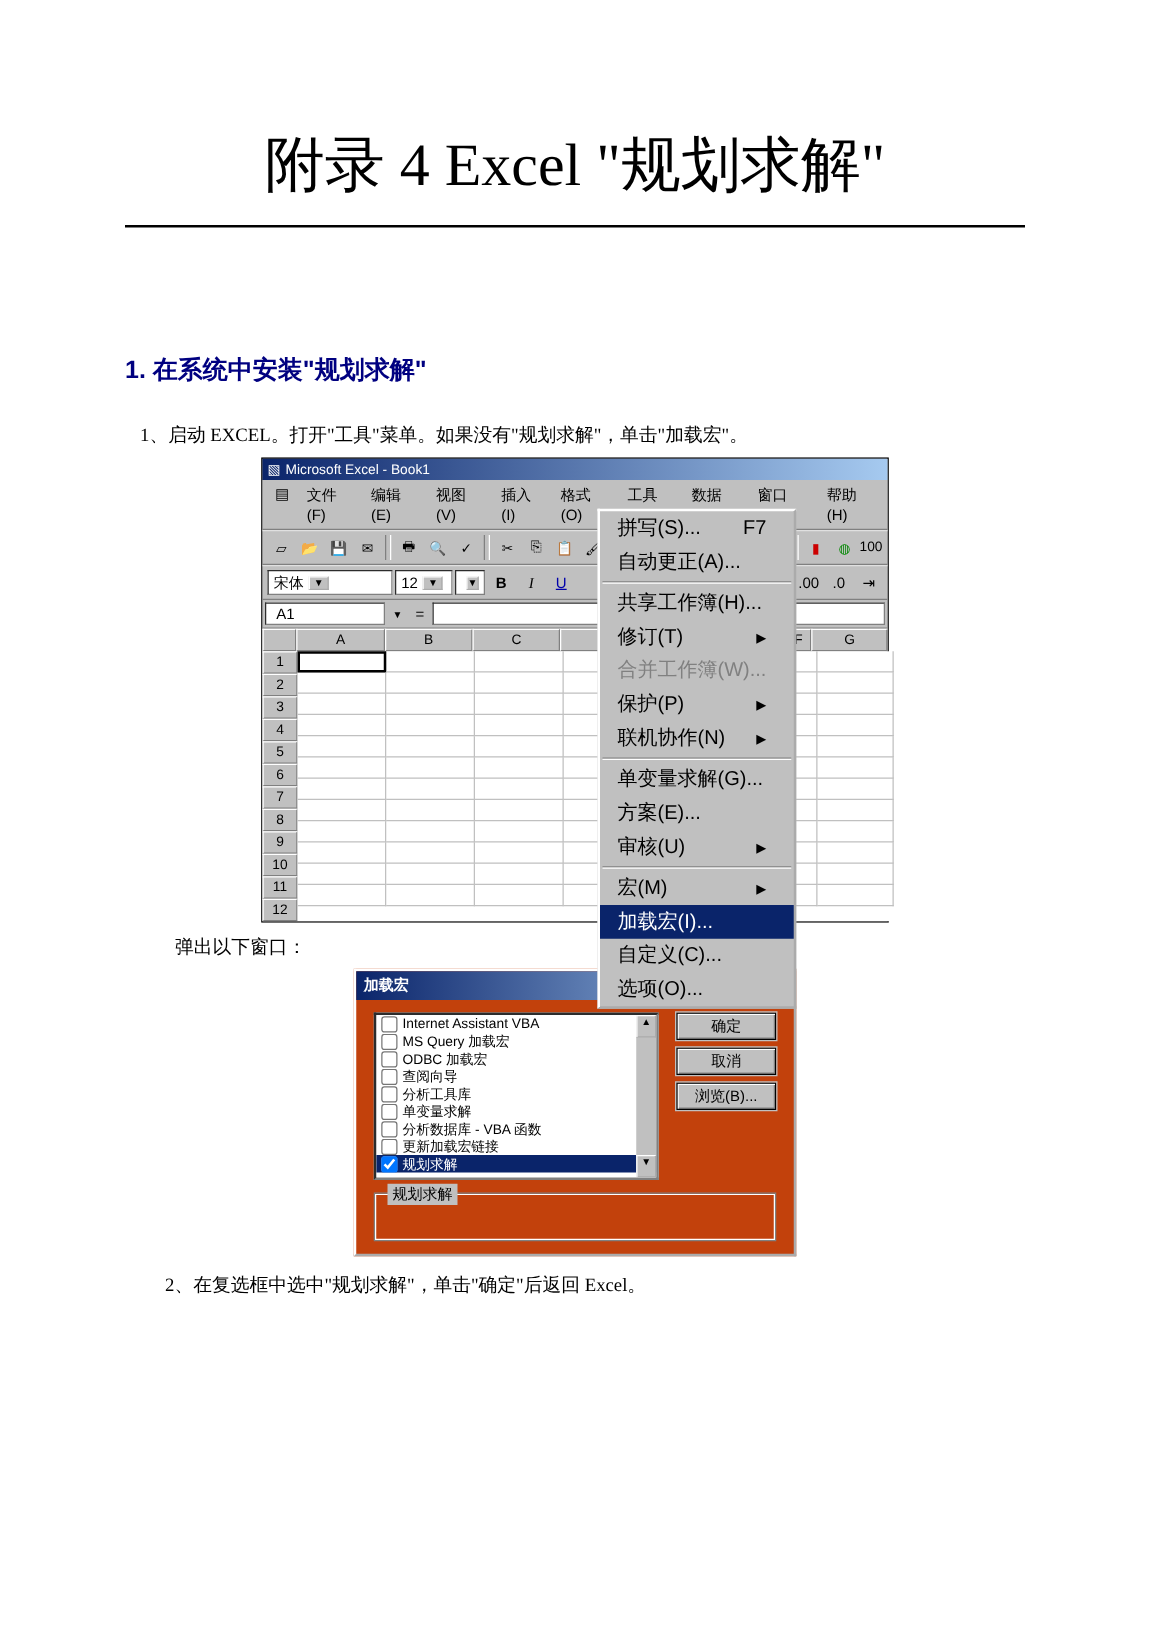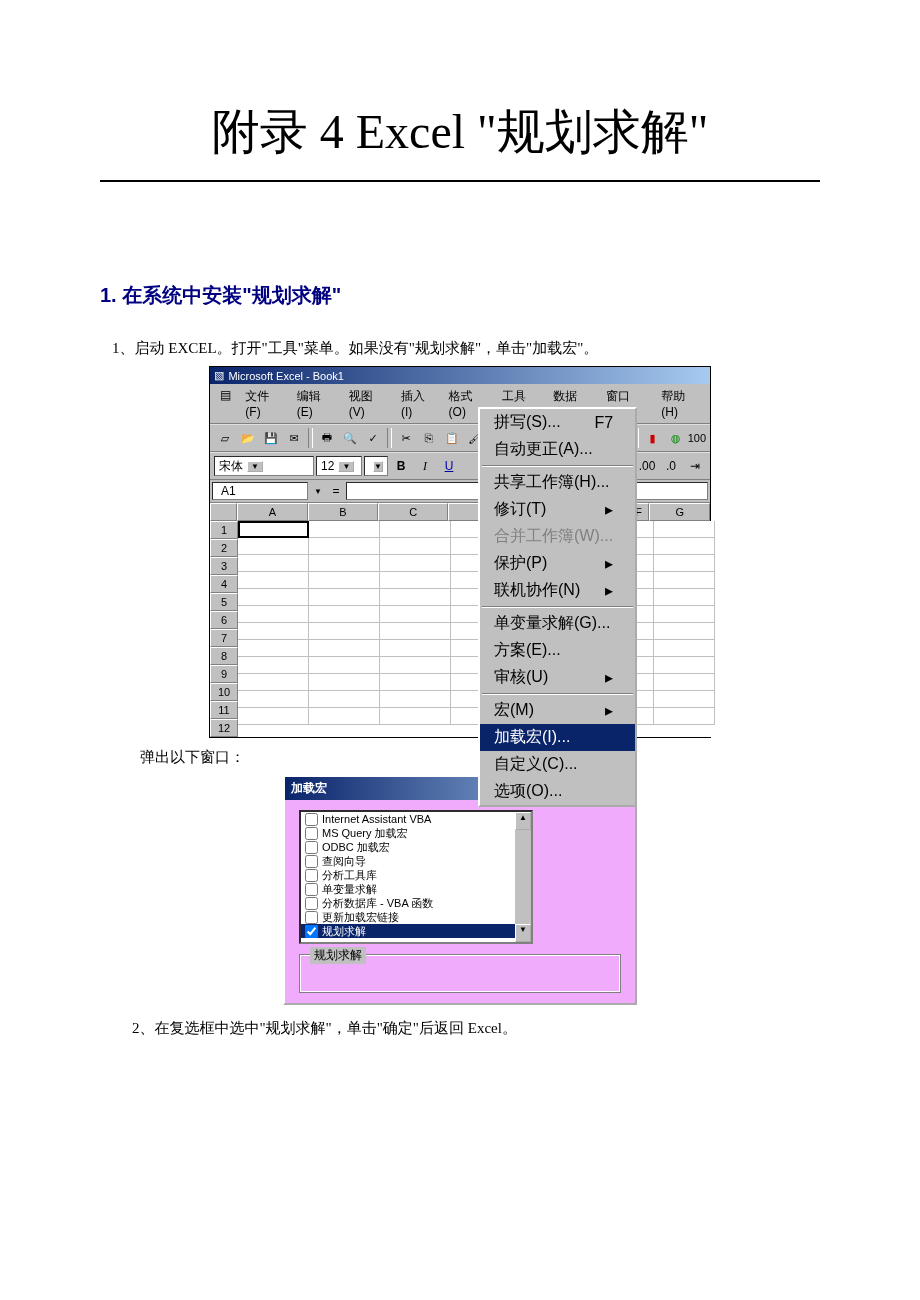--- a/index.html
+++ b/index.html
@@ -133,21 +133,21 @@
     display: flex; justify-content: space-between; align-items: center;
   }
   .dropdown-menu .mi.disabled { color: #808080; }
   .dropdown-menu .mi.highlight { background: #0a246a; color: white; }
   .dropdown-menu .sep { border-top: 1px solid #808080; border-bottom: 1px solid #fff; margin: 2px 2px;}
   .excel-rel { position: relative; }
   
   .addins-dialog {
     width: 350px;
     margin: 6px auto 12px auto;
-    background: #f0abfc;
+    background: #c2410c;
     border: 2px outset #fff;
     font-family: "SimSun", sans-serif;
     font-size: 12px;
   }
   .dlg-title {
     background: linear-gradient(to right, #0a246a, #a6caf0);
     color: white;
     padding: 3px 6px;
     display: flex; justify-content: space-between; align-items: center;
     font-weight: bold;
@@ -506,20 +506,25 @@
           </div>
         <div class="item sel">
             <input type="checkbox" checked="" style="">
             <span>规划求解</span>
           </div>
         <div class="list-scroll">
           <div class="scroll-btn">▲</div>
           <div class="scroll-btn">▼</div>
         </div>
       </div>
+      <div class="dlg-btns">
+        <button class="dlg-btn">确定</button>
+        <button class="dlg-btn">取消</button>
+        <button class="dlg-btn">浏览(B)...</button>
+      </div>
     </div>
     <div class="groupbox">
       <span class="legend">规划求解</span>
     </div>
   </div>
 </div>
 
 <p class="body-text2">2、在复选框中选中"规划求解"，单击"确定"后返回 Excel。</p>
 
 </body></html>

